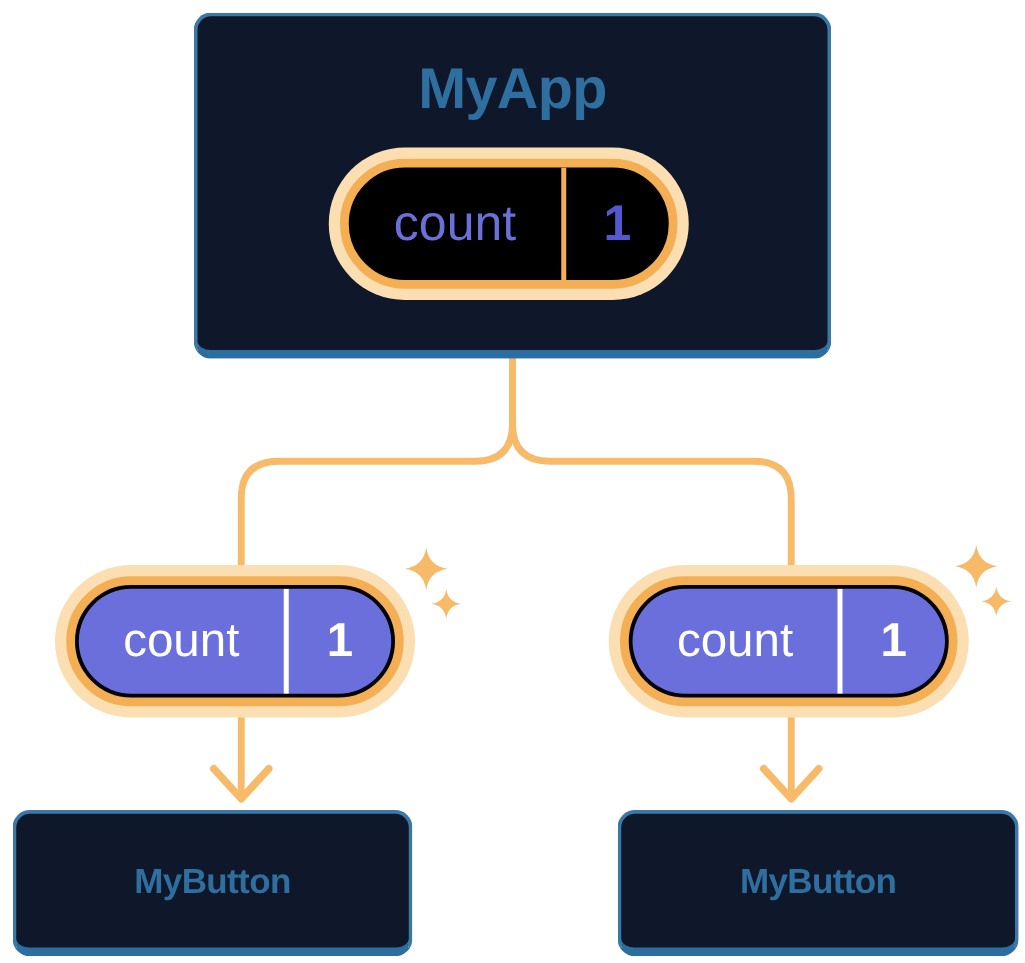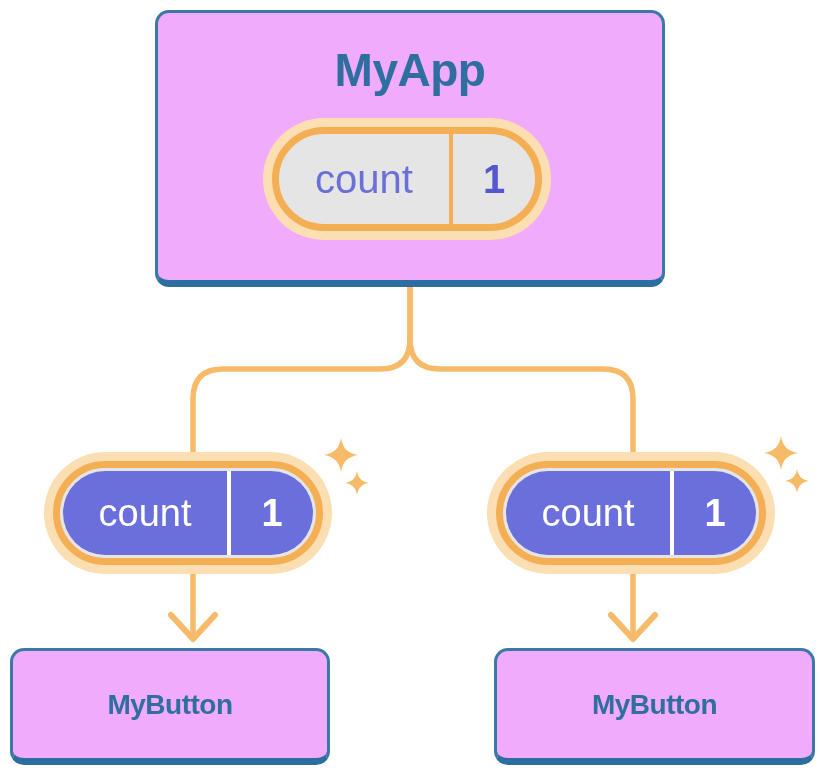--- a/index.html
+++ b/index.html
@@ -28,21 +28,21 @@
     stroke:var(--orange-line);
     stroke-width:5.5;
     stroke-linecap:round;
     stroke-linejoin:round;
   }
   .arrowhead{stroke-width:6;}
   .sparkle path{fill:var(--orange-line);stroke:none;}
 
   .node-card{
     position:absolute;
-    background:#f0abfc;
+    background:#0f172a;
     border:3px solid var(--card-border);
     border-bottom:7px solid var(--card-border-bottom);
     border-radius:14px;
     box-sizing:border-box;
     display:flex;
     align-items:center;
     justify-content:center;
   }
   .root-card{
     left:155px;top:10px;width:510px;height:277px;
@@ -62,21 +62,21 @@
 
   .pill-glow{
     position:absolute;
     background:var(--glow);
     border-radius:999px;
     padding:9px;
   }
   .pill{
     border:7px solid var(--orange);
     border-radius:999px;
-    background:#e5e5e5;
+    background:#000000;
     overflow:hidden;
     align-items:flex-end;
   }
   .state-pill{display:flex;}
   .prop-pill{padding:3px;}
   .pill-fill{
     display:flex;
     background:var(--purple);
     border-radius:999px;
     overflow:hidden;

